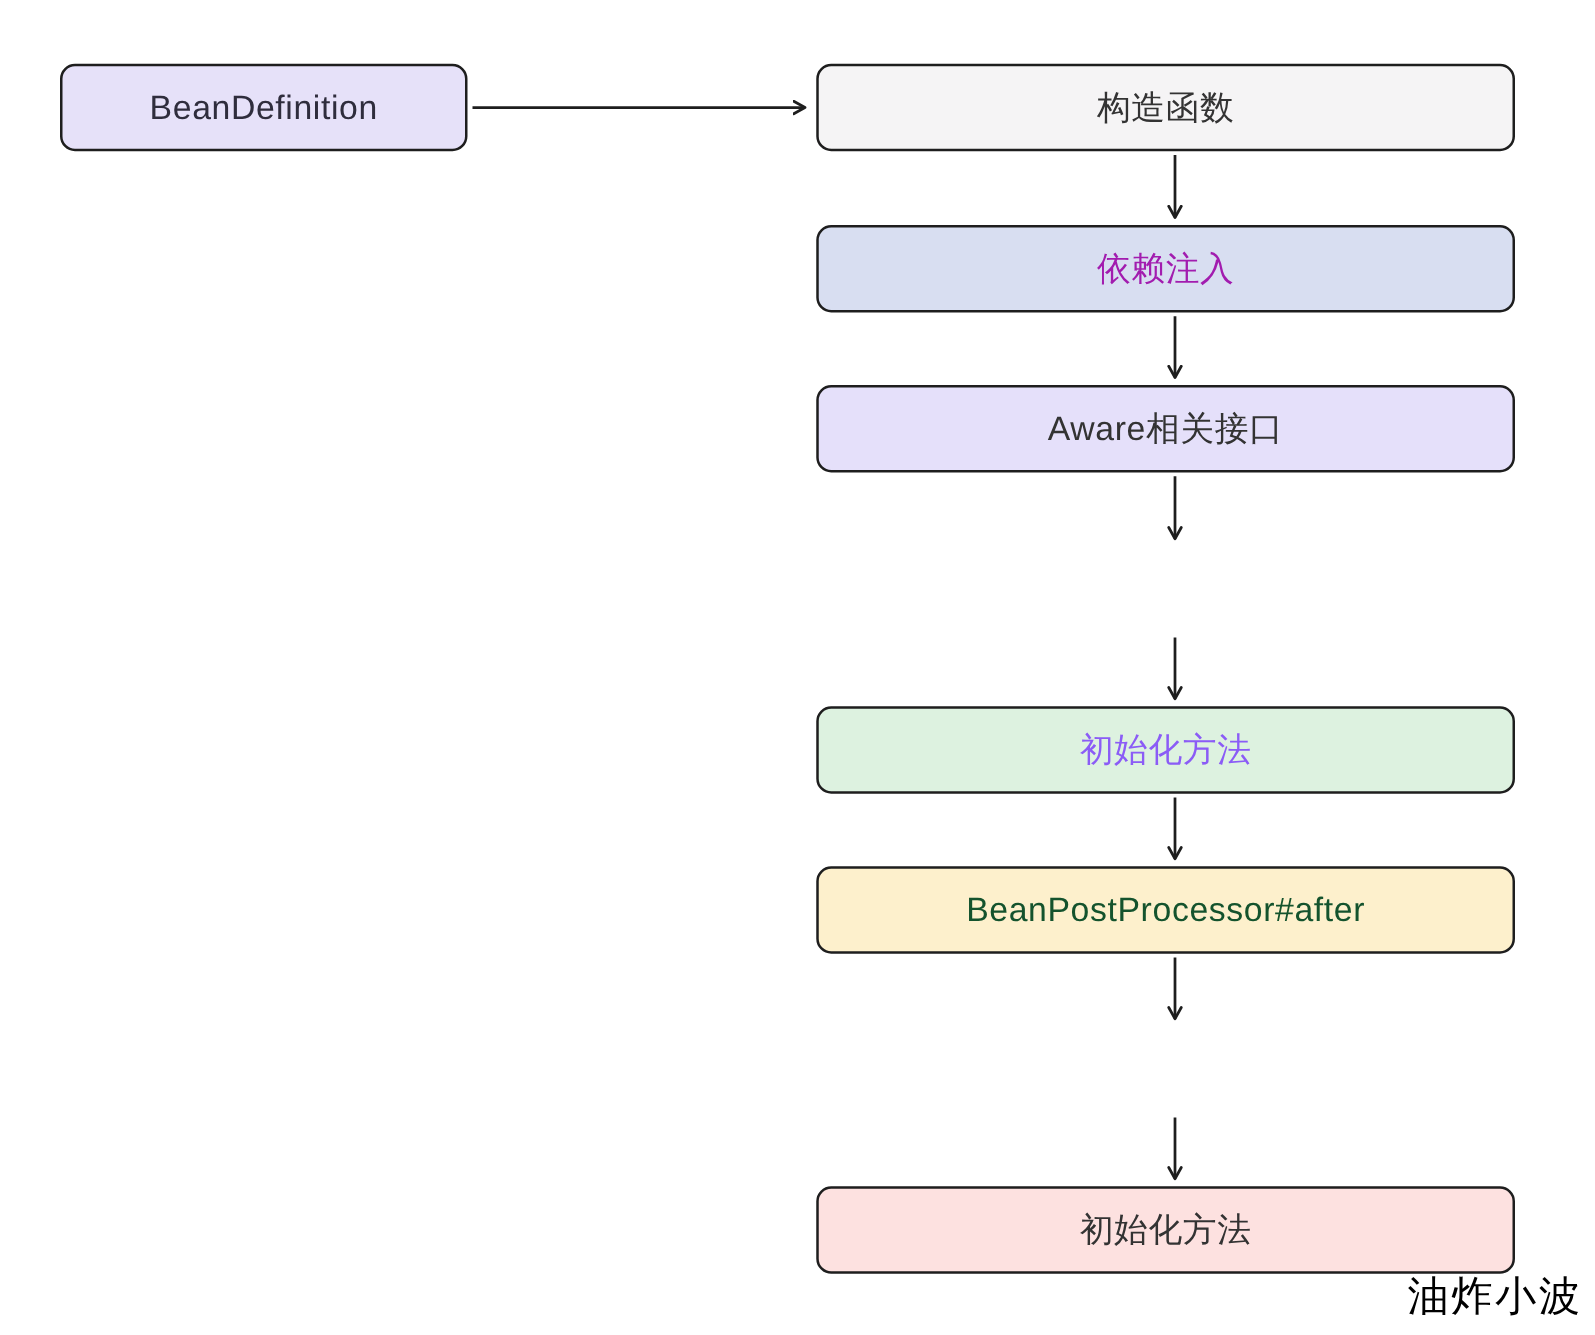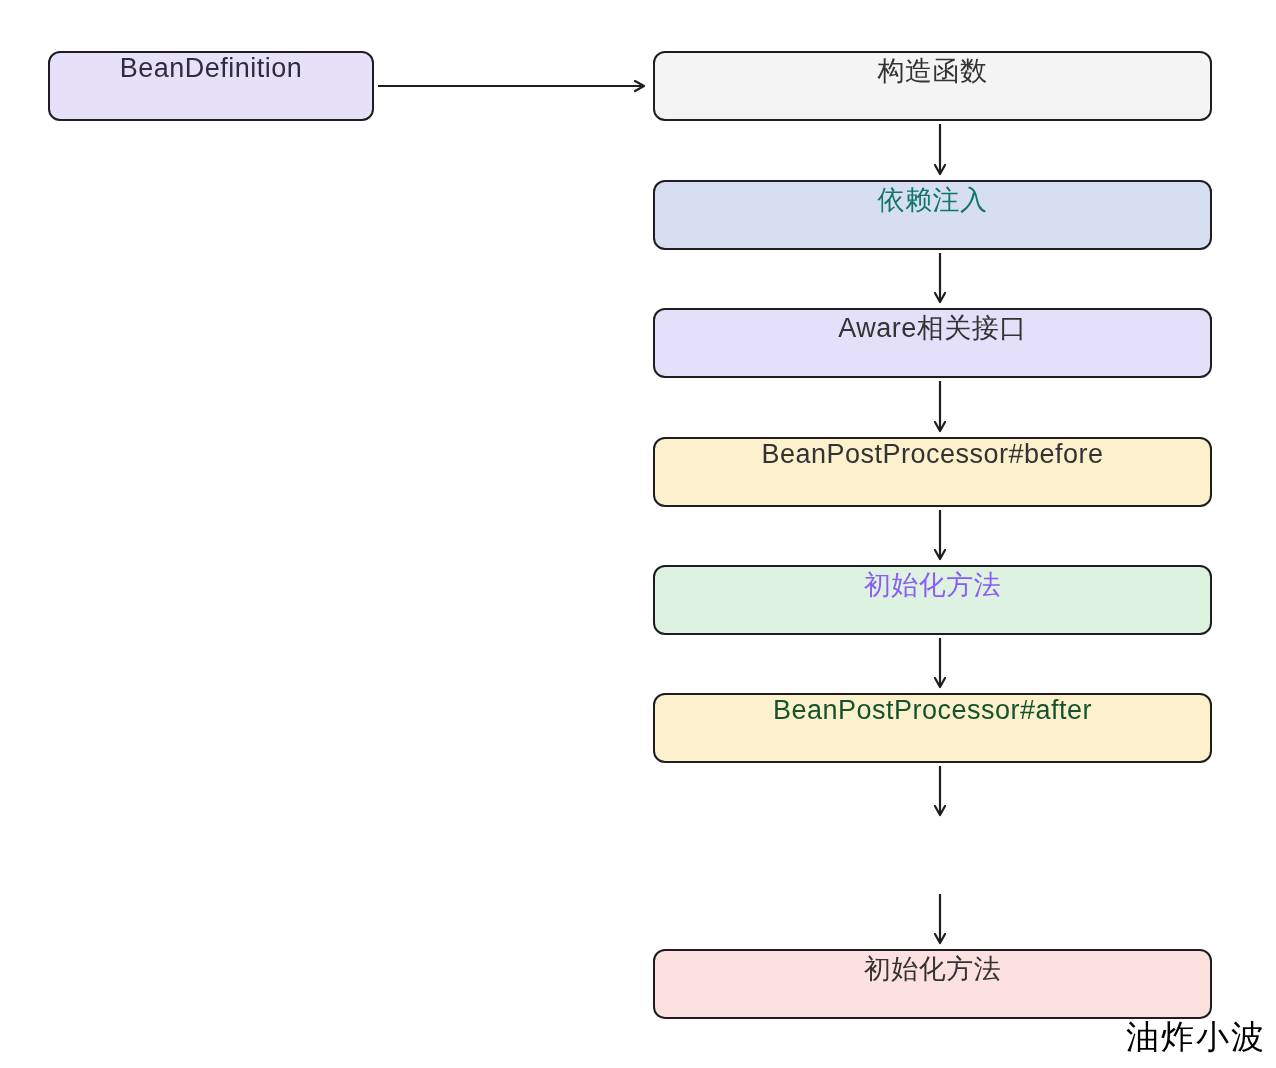--- a/index.html
+++ b/index.html
@@ -15,20 +15,21 @@
     background: #ffffff;
     overflow: hidden;
   }
   .node {
     position: absolute;
     box-sizing: border-box;
     height: 70px;
     border: 2.5px solid #1e1e1e;
     border-radius: 12px;
     display: flex;
+    align-items: center;
     justify-content: center;
     font-size: 27px;
     color: #333333;
     letter-spacing: 0.5px;
     white-space: nowrap;
   }
   .node-start {
     left: 48px;
     top: 51px;
     width: 326px;
@@ -61,28 +62,25 @@
 
 <div class="canvas">
 
   <div class="node node-start" style="background:#e6e1f9;">
     <span>BeanDefinition</span>
   </div>
 
   <div class="node flow-node" style="top: 51px; background: rgb(245, 244, 245); color: rgb(51, 51, 51);">
     <span>构造函数</span>
   </div>
-  <div class="node flow-node" style="top: 180px; background: rgb(216, 222, 241); color: #0f766e;">
+  <div class="node flow-node" style="top: 180px; background: rgb(216, 222, 241); color: #a21caf;">
     <span>依赖注入</span>
   </div>
   <div class="node flow-node" style="top: 308px; background: rgb(229, 224, 250); color: rgb(51, 51, 51);">
     <span>Aware相关接口</span>
-  </div>
-  <div class="node flow-node" style="top: 437px; background: rgb(253, 240, 204); color: rgb(51, 51, 51);">
-    <span>BeanPostProcessor#before</span>
   </div>
   <div class="node flow-node" style="top: 565px; background: rgb(221, 242, 224); color: #8b5cf6;">
     <span>初始化方法</span>
   </div>
   <div class="node flow-node" style="top: 693px; background: rgb(253, 240, 204); color: #14532d;">
     <span>BeanPostProcessor#after</span>
   </div>
   <div class="node flow-node" style="top: 949px; background: rgb(253, 225, 224); color: rgb(51, 51, 51);">
     <span>初始化方法</span>
   </div>

